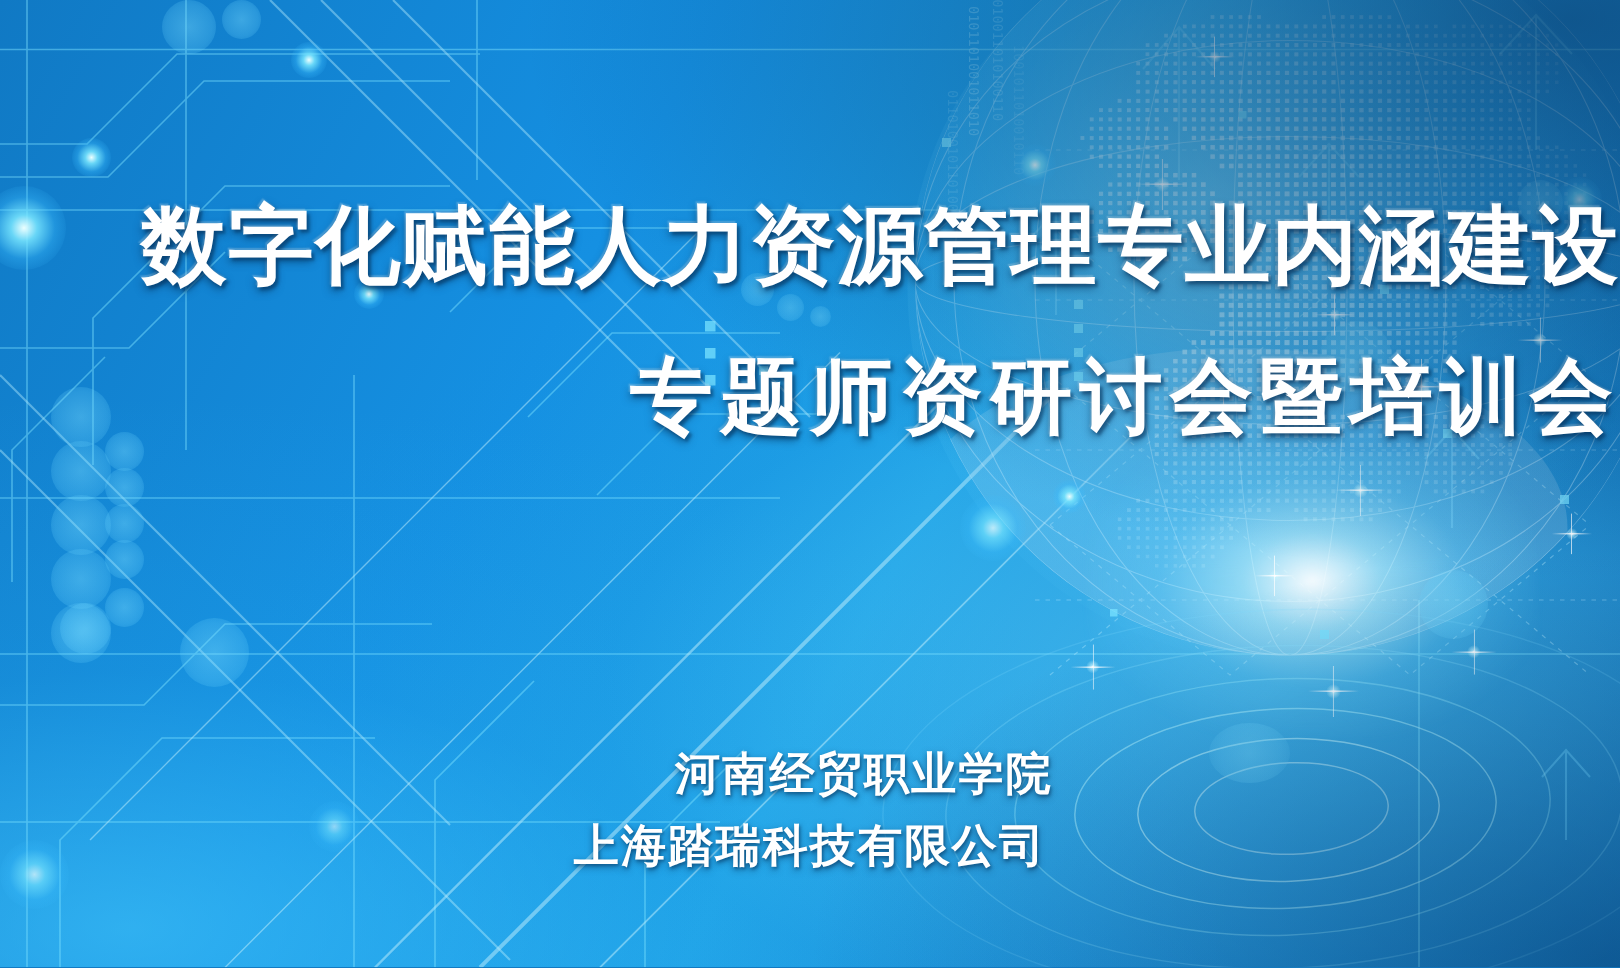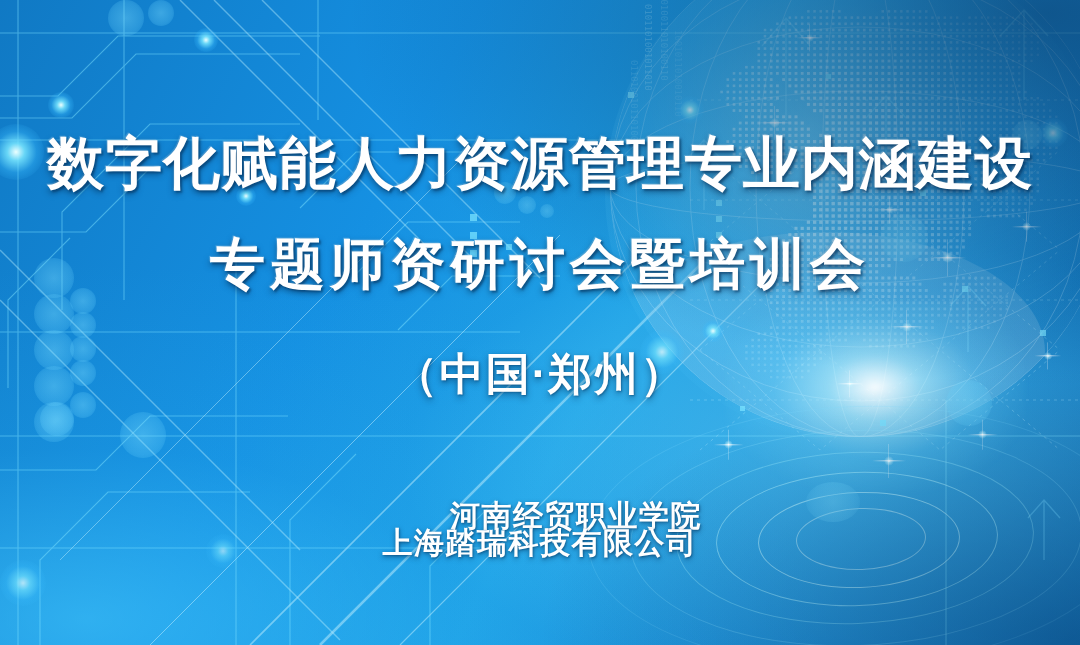--- a/index.html
+++ b/index.html
@@ -94,21 +94,21 @@
 
   
   .pip { position: absolute; background: rgba(120,225,255,.75); }
 
   
   .text-layer { position: absolute; inset: 0; }
 
   .title-line {
     position: absolute;
     width: 100%;
-    text-align: center;
+    text-align: right;
     color: #ffffff;
     font-weight: 700;
     white-space: nowrap;
     text-shadow:
       0 3px 6px rgba(3,40,78,.55),
       2px 2px 2px rgba(4,45,85,.45),
       -1px -1px 1px rgba(255,255,255,.25);
   }
   #title1 { top: 126px; font-size: 57px; letter-spacing: 1px; }
   #title2 { top: 228px; font-size: 55px; letter-spacing: 5px; }
@@ -116,21 +116,21 @@
     position: absolute; top: 345px; width: 100%; text-align: center;
     color: #ffffff; font-weight: 700; font-size: 44px; letter-spacing: 2px;
     text-shadow: 0 3px 6px rgba(3,40,78,.5), 1px 1px 2px rgba(4,45,85,.4);
   }
   .org-line {
     position: absolute; width: 100%; text-align: center;
     color: #ffffff; font-weight: 700; font-size: 30px; letter-spacing: 1.5px;
     text-shadow: 0 2px 5px rgba(3,40,78,.5), 1px 1px 2px rgba(4,45,85,.4);
   }
   #org1 { top: 496px; margin-left: 36px; }
-  #org2 { top: 523px; }
+  #org2 { top: 544px; }
 </style>
 </head>
 <body>
 
 <div id="stage">
 
   <div class="layer bg-base"></div>
 
   <svg class="layer circuit" width="1080" height="645" viewBox="0 0 1080 645">
     <g stroke="#7fe4ff" fill="none" stroke-width="1.1" opacity="0.55">
@@ -2501,18 +2501,17 @@
     <div class="sparkle" style="left:884px; top:456px; width:10px; height:10px;"></div>
     <div class="sparkle" style="left:806px; top:34px;  width:8px;  height:8px;"></div>
   </div>
 
   <div class="layer bg-darken-tr"></div>
   <div class="layer bg-darken-br"></div>
 
   <div class="text-layer">
     <div class="title-line" id="title1">数字化赋能人力资源管理专业内涵建设</div>
     <div class="title-line" id="title2">专题师资研讨会暨培训会</div>
-    <div id="subtitle">（中国·郑州）</div>
     <div class="org-line" id="org1">河南经贸职业学院</div>
     <div class="org-line" id="org2">上海踏瑞科技有限公司</div>
   </div>
 
 </div>
 
 </body></html>

